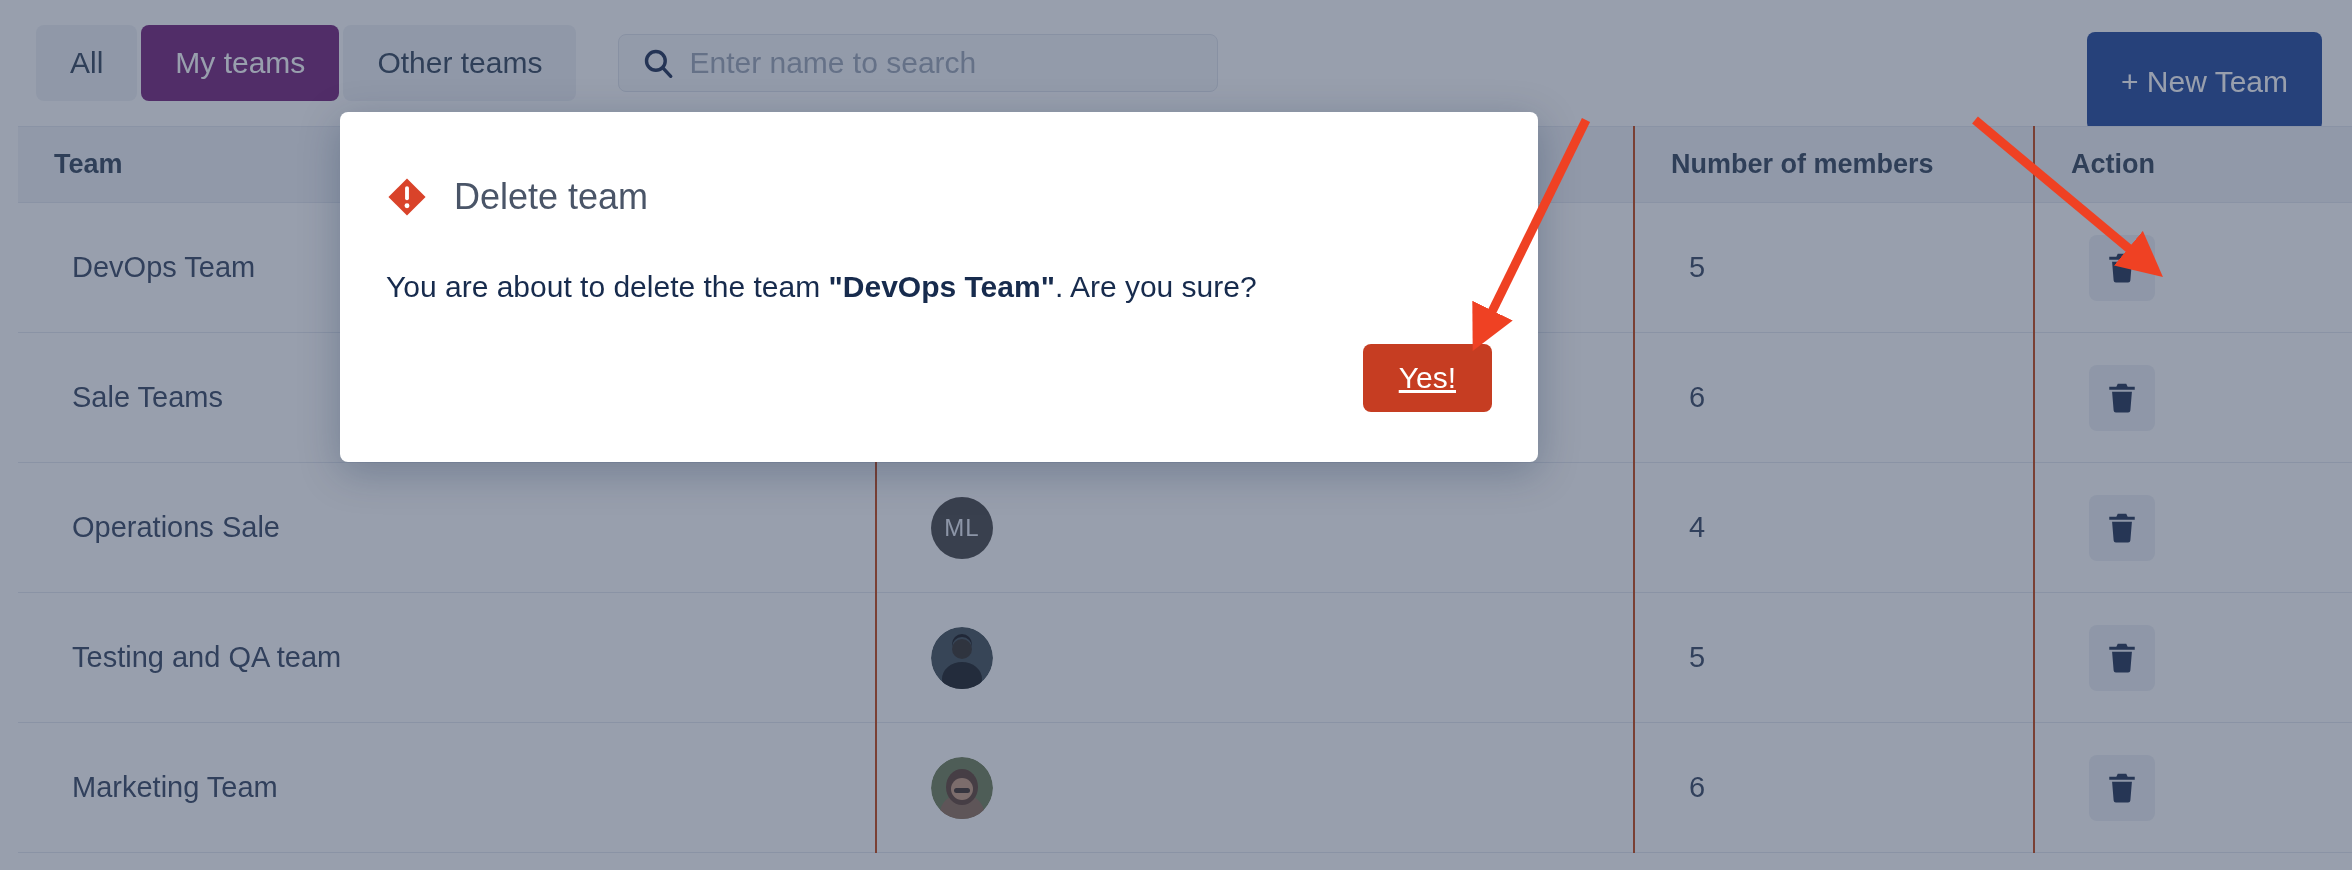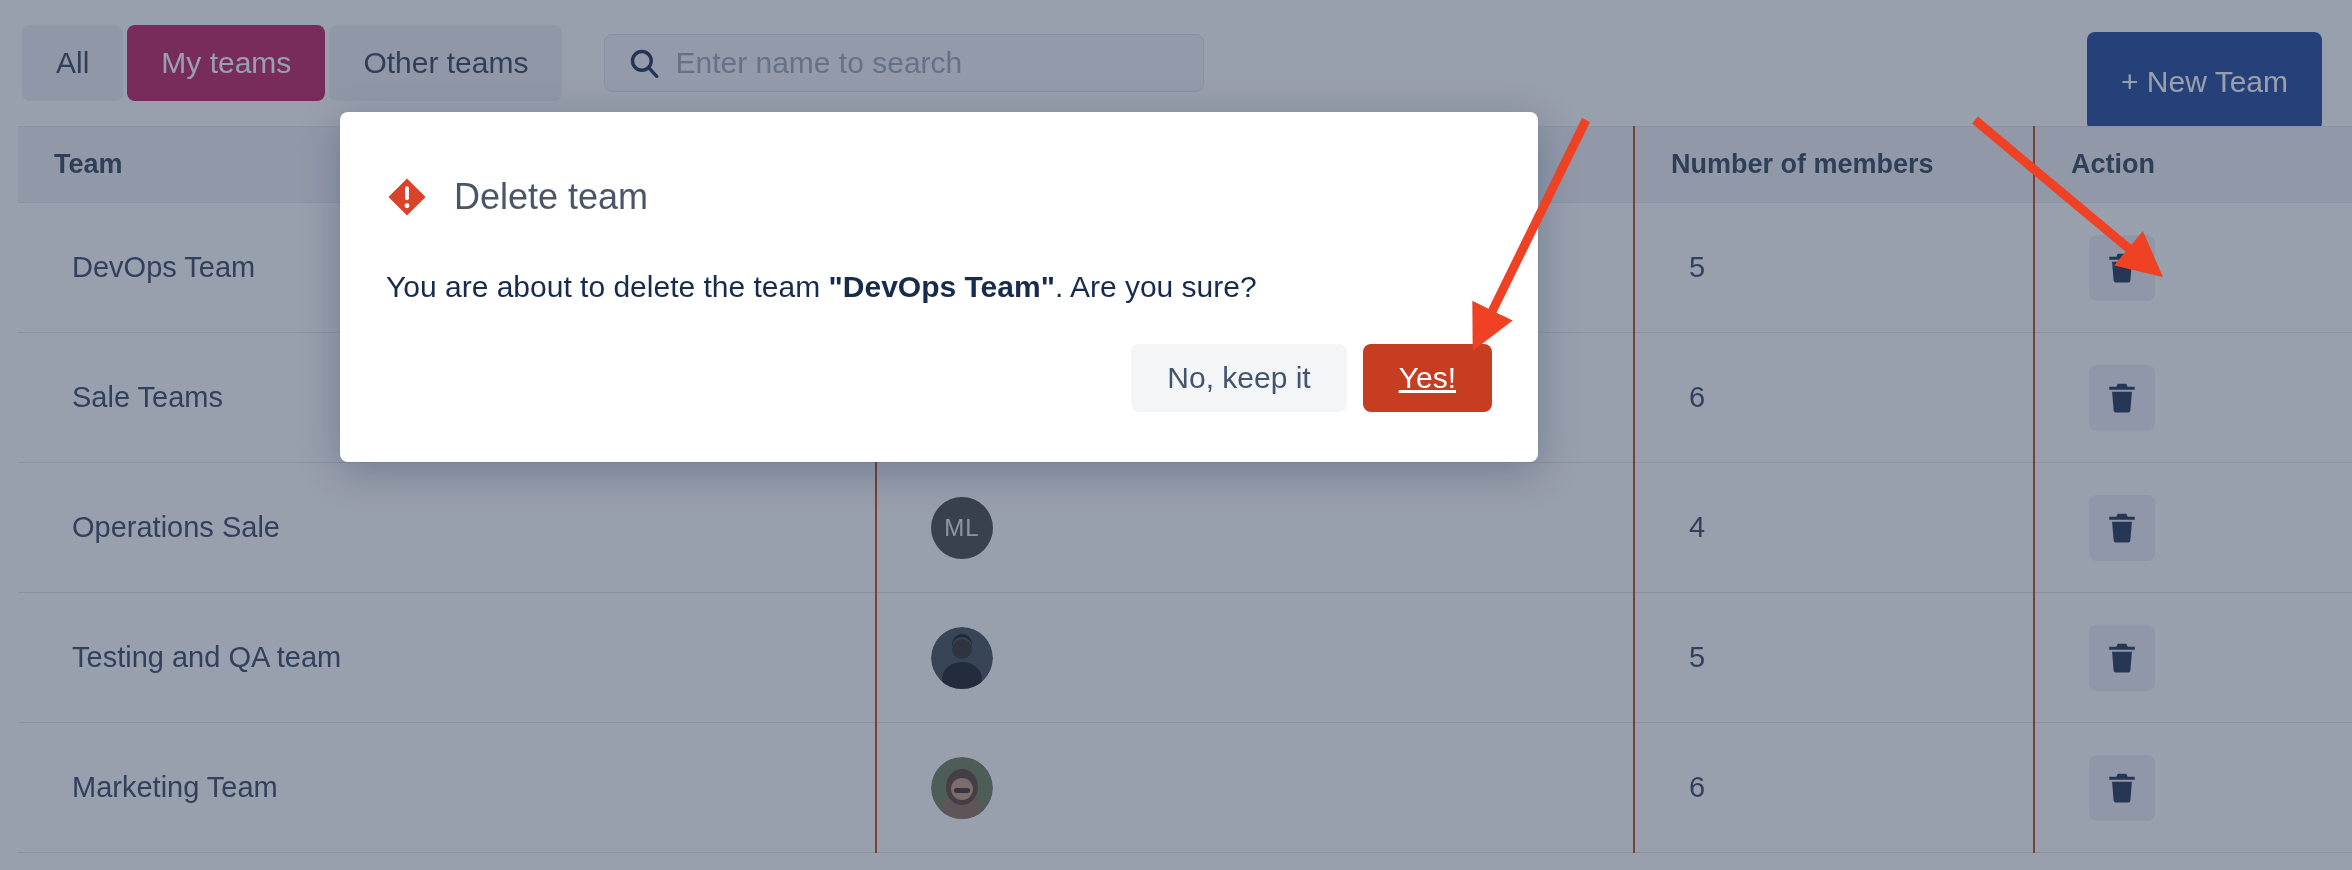--- a/index.html
+++ b/index.html
@@ -14,35 +14,35 @@
   #page {
     position: absolute; inset: 0;
     background: #ffffff;
     color: #172b4d;
   }
 
   
   .toolbar {
     position: absolute; left: 0; top: 0; right: 0; height: 126px;
     display: flex; align-items: center;
-    padding: 0 22px;
+    padding: 0 36px;
   }
   .tabs { display: flex; align-items: stretch; height: 76px; }
   .tab {
     display: flex; align-items: center; justify-content: center;
     padding: 0 34px;
     font-size: 30px;
     color: #2c3e55;
     background: #eef1f5;
     border-radius: 8px;
     margin-right: 4px;
     cursor: pointer;
     white-space: nowrap;
   }
-  .tab.active { background: #be185d; color: #ffffff; }
+  .tab.active { background: #701a75; color: #ffffff; }
 
   .searchbox {
     position: relative;
     margin-left: 38px;
     width: 600px; height: 58px;
     background: #f4f6f9;
     border: 1px solid #dfe3ea;
     border-radius: 8px;
     display: flex; align-items: center;
     padding-left: 22px;
@@ -279,21 +279,20 @@
       <circle cx="12" cy="17" r="1.4" fill="#ffffff"></circle>
     </svg>
     <h2 class="modal-title">Delete team</h2>
   </div>
 
   <div class="modal-body">
     <span>You are about to delete the team </span><b>"DevOps Team"</b><span>. Are you sure?</span>
   </div>
 
   <div class="modal-actions">
-    <button class="btn btn-secondary">No, keep it</button>
     <button class="btn btn-danger">Yes!</button>
   </div>
 </div>
 
 <svg id="annots" width="2352" height="870" viewBox="0 0 2352 870">
   <defs>
     <marker id="ah" markerWidth="5" markerHeight="5" refX="2.4" refY="2.5" orient="auto">
       <path d="M0,0 L5,2.5 L0,5 z" fill="#ef4123"></path>
     </marker>
   </defs>

